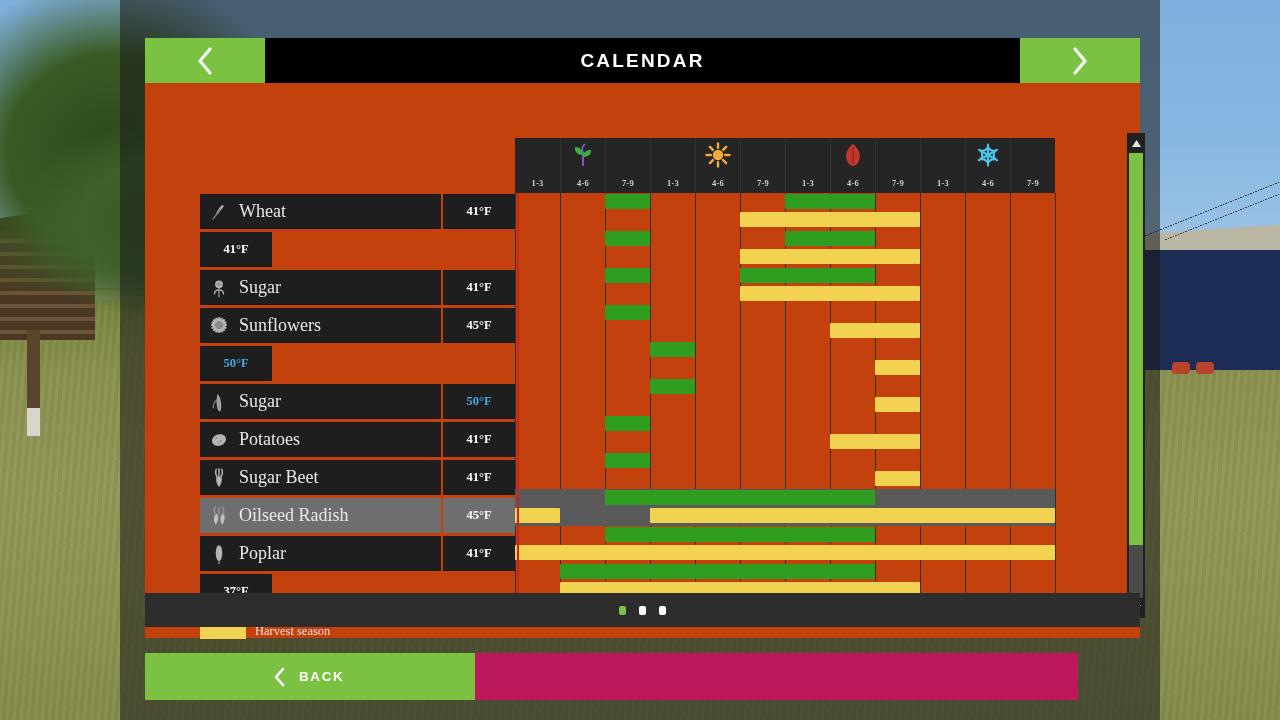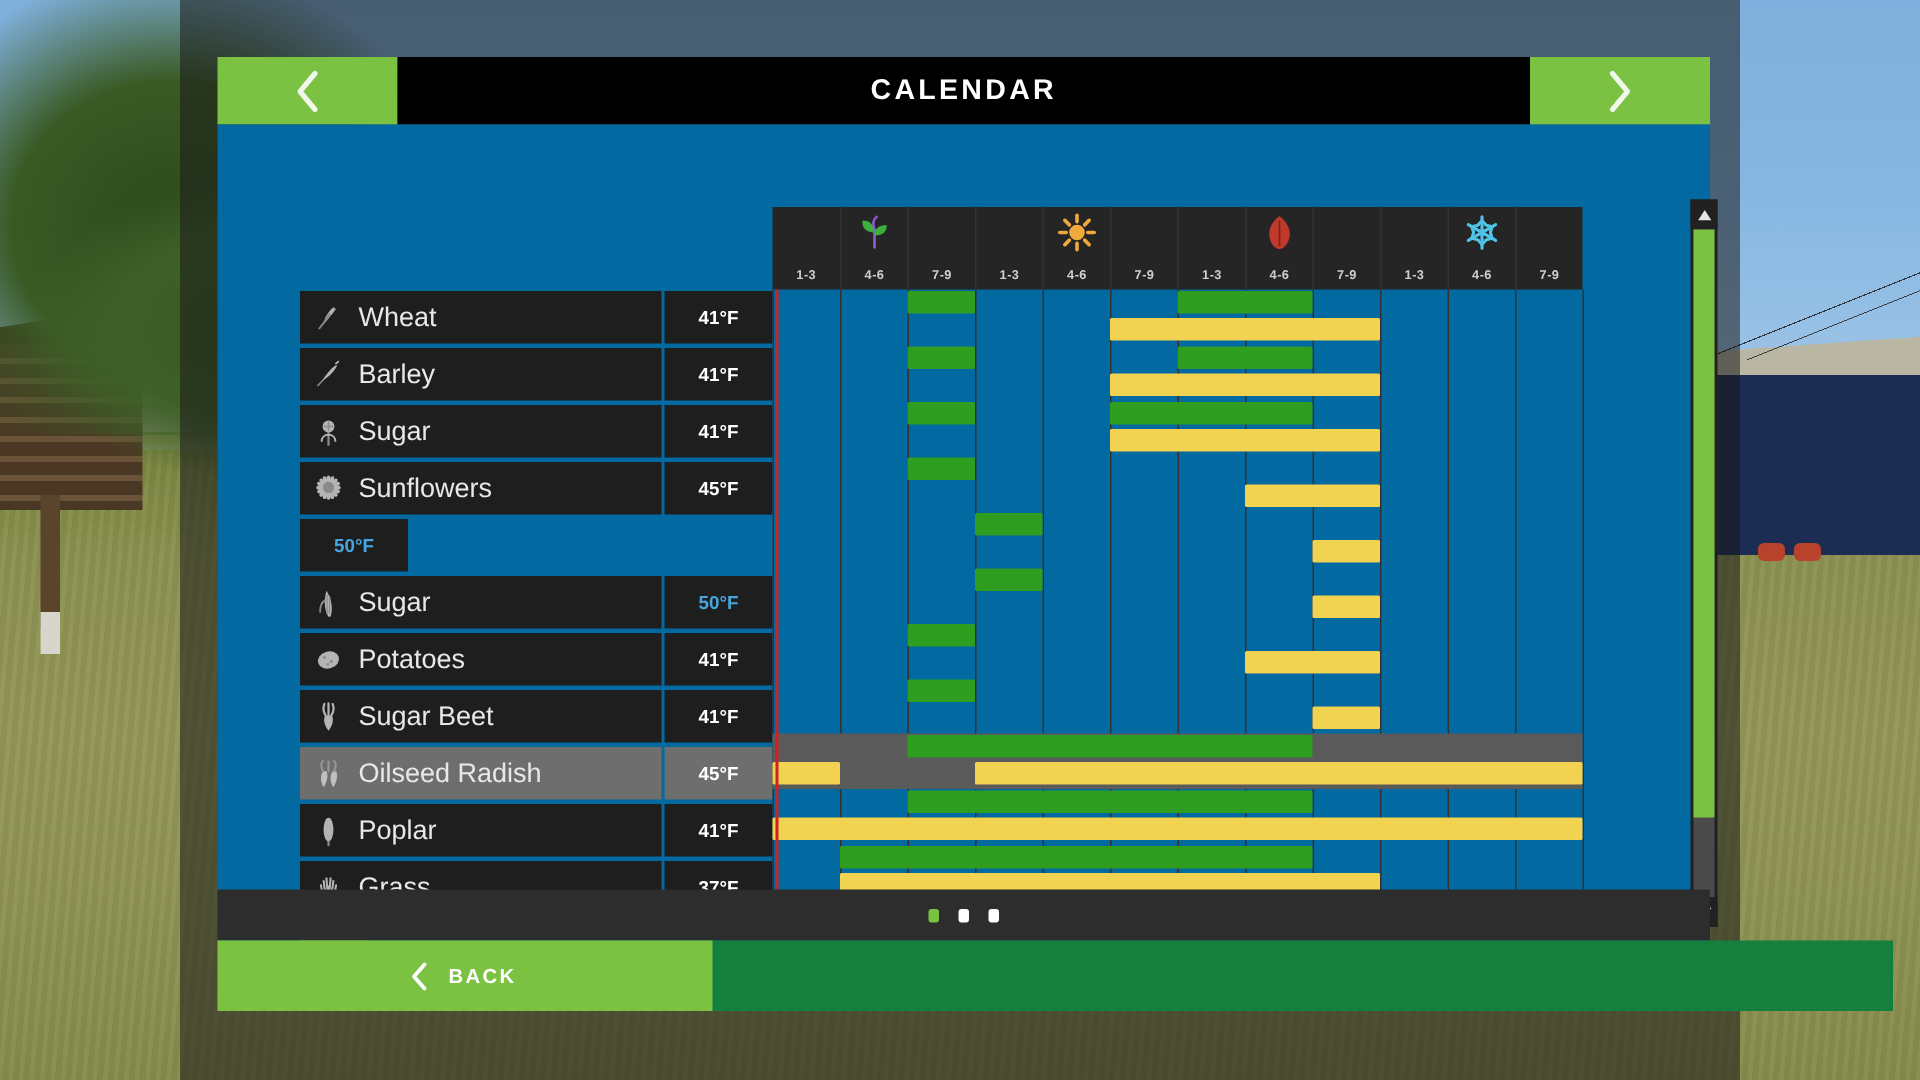--- a/index.html
+++ b/index.html
@@ -94,21 +94,21 @@
   .nav-btn svg { display:block; }
   .title-bar {
     flex:1; background:#000; display:flex; align-items:center; justify-content:center;
   }
   .title-bar span {
     color:#fff; font-size:19px; font-weight:bold; letter-spacing:2.2px;
   }
 
   
   .dialog-body {
-    position:relative; height:555px; background:#0369a1;
+    position:relative; height:555px; background:#c2410c;font-family:Liberation Serif, serif;
   }
 
   
   .season-head {
     position:absolute; left:370px; top:55px; width:540px; height:55px;
     display:flex; background:#252525;
   }
   .season-col {
     width:45px; display:flex; flex-direction:column; align-items:center; justify-content:flex-end;
     border-left:1px solid #333; padding-bottom:5px; position:relative;
@@ -168,21 +168,21 @@
 
   
   .pager {
     position:absolute; left:0; top:555px; width:995px; height:34px;
     display:flex; align-items:center; justify-content:center; gap:13px; background:#2d2d2d;
   }
   .dot { width:7px; height:9px; border-radius:2px; background:#ffffff; cursor:pointer; }
   .dot.active { background:#7bc142; }
 
   
-  .footer { position:absolute; left:0; top:589px; width:1117px; height:47px; background:#15803d; }
+  .footer { position:absolute; left:0; top:615px; width:933px; height:47px; background:#be185d; }
   .back-btn {
     width:330px; height:47px; background:#7bc142; display:flex; align-items:center; gap:13px;
     padding-left:128px; cursor:pointer;
   }
   .back-btn .blabel { color:#fff; font-size:13.5px; font-weight:bold; letter-spacing:1.6px; }
 </style>
 </head>
 <body>
 
 <div id="bg">
@@ -321,28 +321,20 @@
             <svg class="crop-icon" viewBox="0 0 24 24">
               <path d="M5 20 L17 5" stroke="#9d9d9d" stroke-width="1.4"></path>
               <path d="M16 4 C13 6 11 9 9 13 C12 12 15 9.5 16.5 6 Z" fill="#cfcfcf"></path>
               <path d="M13 8 C11 10 9.5 12.5 8 15.5 C10.5 14.8 12.5 12.5 13.5 10 Z" fill="#9d9d9d"></path>
             </svg>
             <span class="label">Wheat</span>
           </div>
           <div class="crop-temp">41°F</div>
         </div>
         <div class="crop-row">
-          <div class="crop-name">
-            <svg class="crop-icon" viewBox="0 0 24 24">
-              <path d="M4 20 L18 5" stroke="#9d9d9d" stroke-width="1.2"></path>
-              <path d="M17 5 C13.5 7.5 10.5 11 8 15.5 C11.5 14 15 10.5 17.5 6.5 Z" fill="#cfcfcf"></path>
-              <path d="M17 4 L19.5 2" stroke="#cfcfcf" stroke-width="1.2"></path>
-            </svg>
-            <span class="label">Barley</span>
-          </div>
           <div class="crop-temp">41°F</div>
         </div>
         <div class="crop-row">
           <div class="crop-name">
             <svg class="crop-icon" viewBox="0 0 24 24">
               <path d="M12 22 L12 12" stroke="#9d9d9d" stroke-width="1.6"></path>
               <circle cx="12" cy="8" r="4.3" fill="#cfcfcf"></circle>
               <path d="M12 4.5 L12 11.5 M8.6 8 L15.4 8" stroke="#9d9d9d" stroke-width="1"></path>
               <path d="M12 14 C9 14 7 16 7 19 M12 14 C15 14 17 16 17 19" stroke="#cfcfcf" stroke-width="1.4" fill="none"></path>
             </svg>
@@ -426,26 +418,20 @@
           <div class="crop-name">
             <svg class="crop-icon" viewBox="0 0 24 24">
               <ellipse cx="12" cy="11" rx="3.6" ry="8.6" fill="#cfcfcf"></ellipse>
               <path d="M12 19 L12 23" stroke="#9d9d9d" stroke-width="1.6"></path>
             </svg>
             <span class="label">Poplar</span>
           </div>
           <div class="crop-temp">41°F</div>
         </div>
         <div class="crop-row">
-          <div class="crop-name">
-            <svg class="crop-icon" viewBox="0 0 24 24">
-              <path d="M12 22 L12 11 M12 22 C9 19 7 15 6.5 10 M12 22 C15 19 17 15 17.5 10 M12 22 C10.5 18 9 14 8.5 7 M12 22 C13.5 18 15 14 15.5 7 M12 22 L10.5 5 M12 22 L13.5 5" stroke="#cfcfcf" stroke-width="1.5" fill="none" stroke-linecap="round"></path>
-            </svg>
-            <span class="label">Grass</span>
-          </div>
           <div class="crop-temp">37°F</div>
         </div>
       </div>
 
     <div class="chart" id="chart">
         <div class="gridline" style="left: 0px;"></div>
         <div class="gridline" style="left: 45px;"></div>
         <div class="gridline" style="left: 90px;"></div>
         <div class="gridline" style="left: 135px;"></div>
         <div class="gridline" style="left: 180px;"></div>

